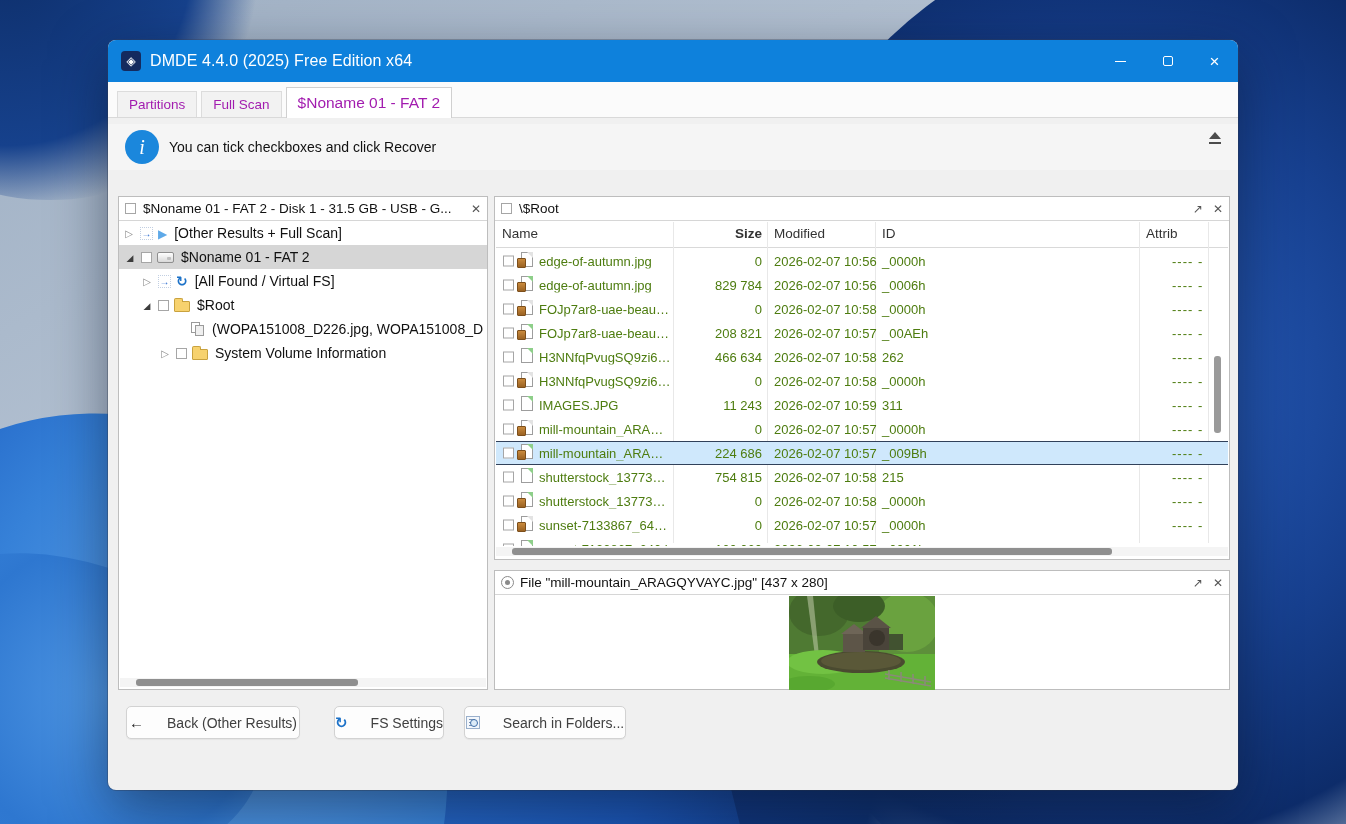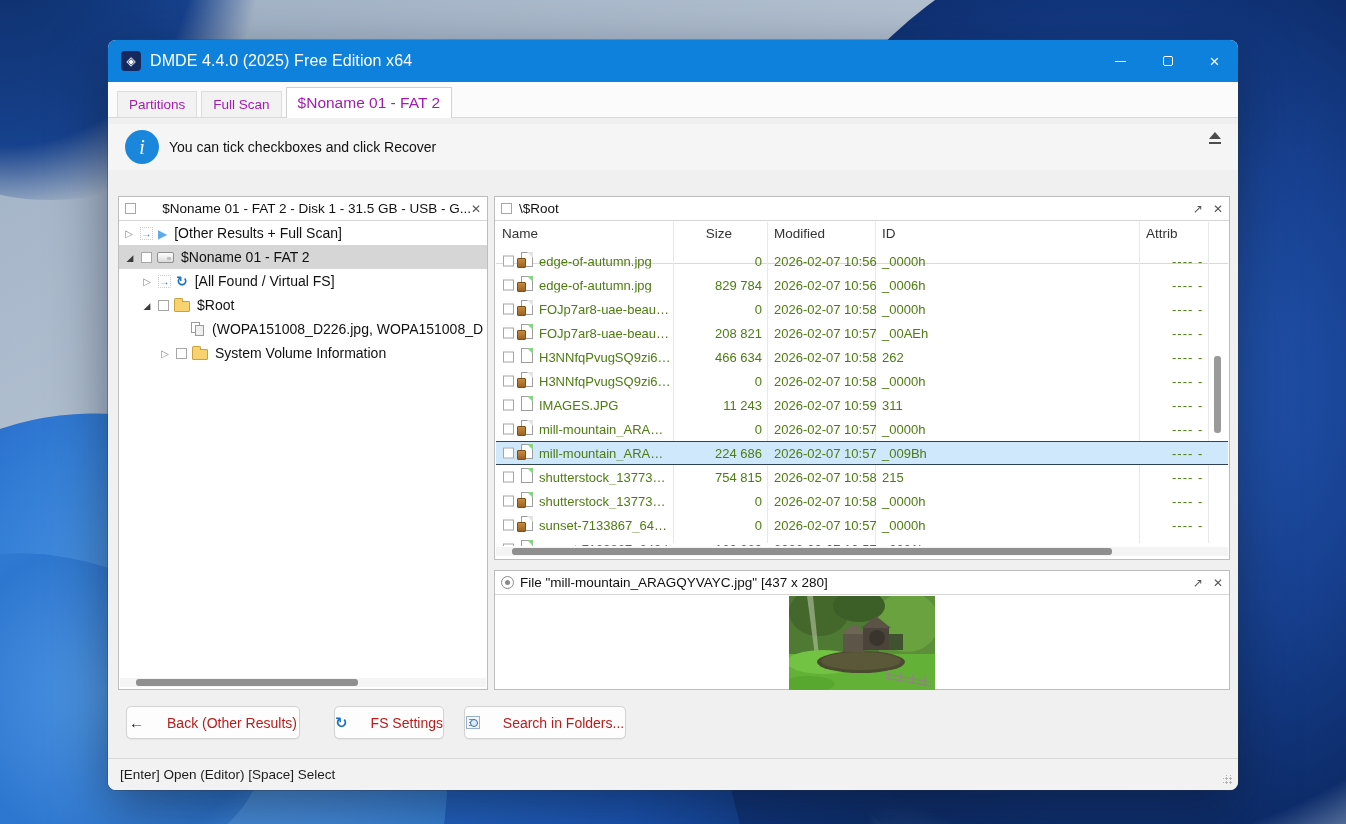--- a/index.html
+++ b/index.html
@@ -58,21 +58,21 @@
 
   
   .panel { position:absolute; background:#fff; border:1px solid #bdbdbd; }
   .panel-head { height:24px; border-bottom:1px solid #d6d6d6; display:flex; align-items:center; padding:0 6px; font-size:13.5px; color:#111; background:#fff; }
   .panel-head .head-acts { margin-left:auto; display:flex; gap:10px; align-items:center; color:#555; }
   .ha { font-size:12px; line-height:1; color:#555; }
   .cb { display:inline-block; width:11px; height:11px; border:1px solid #a6a6a6; background:#fff; flex:none; }
   .cb.dashed { border-style:dotted; border-color:#bcbcbc; }
 
   
-  .tree-panel { left:10px; top:156px; width:370px; height:494px;text-align:right; }
+  .tree-panel { left:10px; top:156px; width:370px; height:494px; }
   .tree-title { margin-left:7px; white-space:nowrap; overflow:hidden; flex:1; }
   .tree-body { position:relative; }
   .trow { height:24px; display:flex; align-items:center; font-size:14px; color:#111; white-space:nowrap; overflow:hidden; }
   .trow > * { margin-right:5px; flex:none; }
   .trow .lbl { margin-left:2px; }
   .trow.selected { background:#d6d6d6; }
   .gl { width:12px; text-align:center; font-size:10px; color:#8a8a8a; }
   .gl.open { color:#3c3c3c; }
   .gl.collapsed::before { content:"▷"; }
   .gl.open::before { content:"◢"; font-size:9px; }
@@ -88,24 +88,24 @@
   .folder.blue::before { background:#a9b3ea; border-color:#7d8cd0; }
   .ico-stack { width:14px; height:15px; position:relative; }
   .ico-stack i, .ico-stack b { position:absolute; width:9px; height:11px; background:#fff; border:1px solid #9a9a9a; }
   .ico-stack i { left:0; top:0; }
   .ico-stack b { left:4px; top:3px; background:#efefef; }
   .tree-hscroll { position:absolute; left:1px; right:1px; bottom:2px; height:9px; background:#f4f4f4; }
   .tree-hscroll .thumb { position:absolute; left:16px; top:1px; width:222px; height:7px; background:#8f8f8f; border-radius:3px; }
 
   
   .list-panel { left:386px; top:156px; width:736px; height:364px; }
-  .col-head { position:absolute; left:1px; right:1px; top:25px; height:42px; border-bottom:1px solid #d9d9d9; font-size:13.5px; color:#333;padding-left:32px; }
+  .col-head { position:absolute; left:1px; right:1px; top:25px; height:26px; border-bottom:1px solid #d9d9d9; font-size:13.5px; color:#333;padding-left:32px; }
   .col-head span { position:absolute; top:4px; }
   .ch-name { left:6px; }
-  .ch-size { left:180px; width:86px; text-align:center; }
+  .ch-size { left:180px; width:86px; text-align:right;font-weight:bold; }
   .ch-mod  { left:278px; }
   .ch-id   { left:386px; }
   .ch-attr { left:650px; }
   .col-divs i { position:absolute; top:25px; bottom:16px; width:1px; background:#e8e8e8; }
   .cd1{left:178px}.cd2{left:272px}.cd3{left:380px}.cd4{left:644px}.cd5{left:713px}
   .rows { position:absolute; left:1px; right:1px; top:52px; height:297px; overflow:hidden; }
   .frow { position:relative; height:24px; font-size:13px; color:#4d7c0f; }
   .frow.sel { background:#cfe8fc; border-top:1px solid #31415a; border-bottom:1px solid #31415a; }
   .frow > span { position:absolute; top:50%; transform:translateY(-50%); }
   .rcb { left:7px; }
@@ -128,21 +128,21 @@
 
   
   .prev-panel { left:386px; top:530px; width:736px; height:120px; }
   .previcon { width:13px; height:13px; border-radius:50%; border:1px solid #8a8a8a; position:relative; margin-right:6px; flex:none; }
   .previcon::after { content:""; position:absolute; inset:3px; border-radius:50%; background:#8a8a8a; }
   .prev-body { position:absolute; left:1px; right:1px; top:25px; bottom:1px; background:#fff; display:flex; justify-content:center; }
   .prev-img { width:146px; height:94px; display:block; }
 
   
   .btn { position:absolute; height:33px; background:#fdfdfd; border:1px solid #d2d2d2; border-radius:5px;
-         display:flex; align-items:center; justify-content:center; gap:23px; font-size:14px; color:#b91c1c;
+         display:flex; align-items:center; justify-content:center; gap:23px; font-size:14px; color:#404040;
          box-shadow:0 1px 1px rgba(0,0,0,.05); }
   .btn-back { left:18px; top:666px; width:174px; }
   .btn-fs { left:226px; top:666px; width:110px; }
   .btn-search { left:356px; top:666px; width:162px; }
   .ic-backarrow::before { content:"\2190"; font-size:15px; color:#222; }
   .ic-fs::before { content:"\21BB"; color:#1d72c8; font-weight:bold; font-size:15px; }
   .ic-searchfold { width:14px; height:13px; border:1px solid #9ab0cc; background:#f3f7fc; position:relative; }
   .ic-searchfold::before { content:""; position:absolute; left:2px; top:2px; width:6px; height:1px; background:#7a93b5; box-shadow:0 3px 0 #7a93b5, 0 6px 0 #7a93b5; }
   .ic-searchfold::after { content:""; position:absolute; right:1px; bottom:1px; width:6px; height:6px; border:1px solid #3f6ea8; border-radius:50%; background:#dcebf8; }
 
@@ -436,18 +436,14 @@
   </div>
   <div class="btn btn-fs">
     <span class="ic-fs"></span>
     <span>FS Settings</span>
   </div>
   <div class="btn btn-search">
     <span class="ic-searchfold"></span>
     <span>Search in Folders...</span>
   </div>
 
-  <div class="statusbar">
-    <span>[Enter] Open (Editor)  [Space] Select</span>
-    <span class="grip"></span>
-  </div>
 
 </div>
 
 </body></html>

